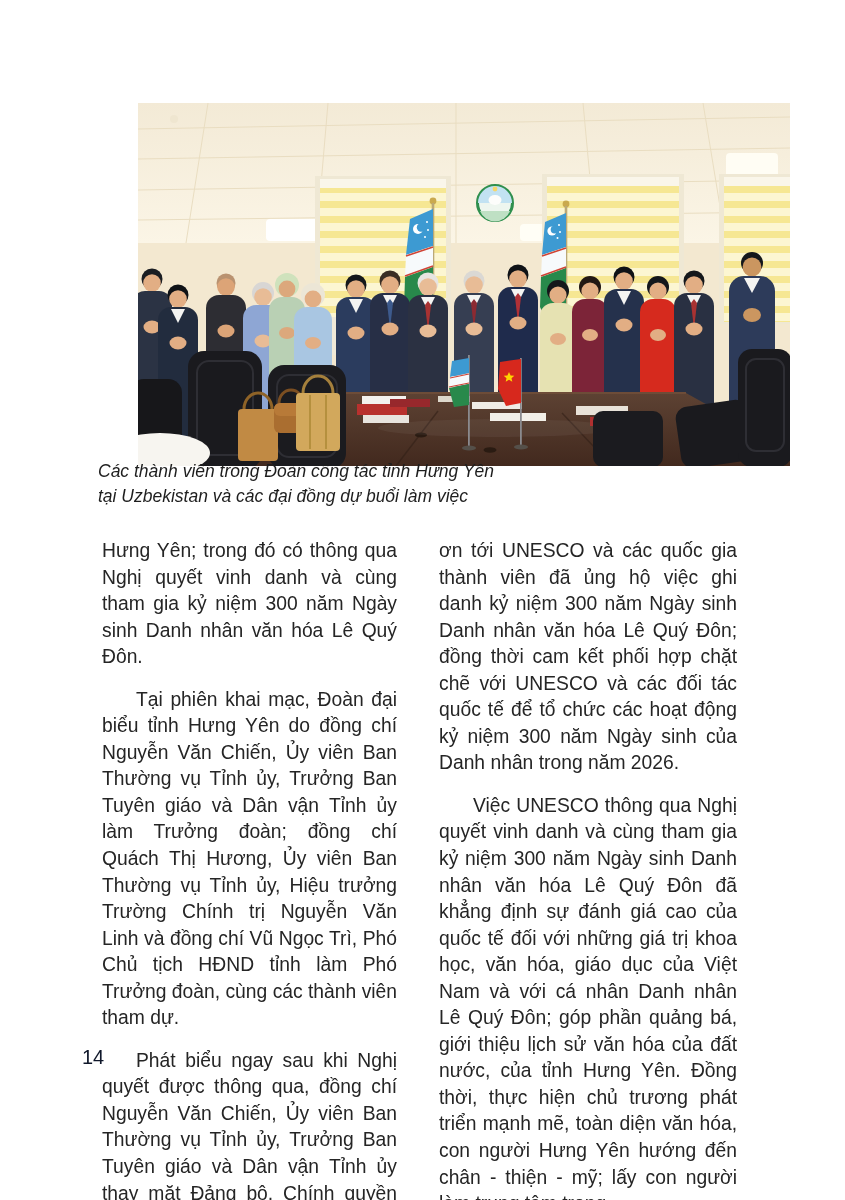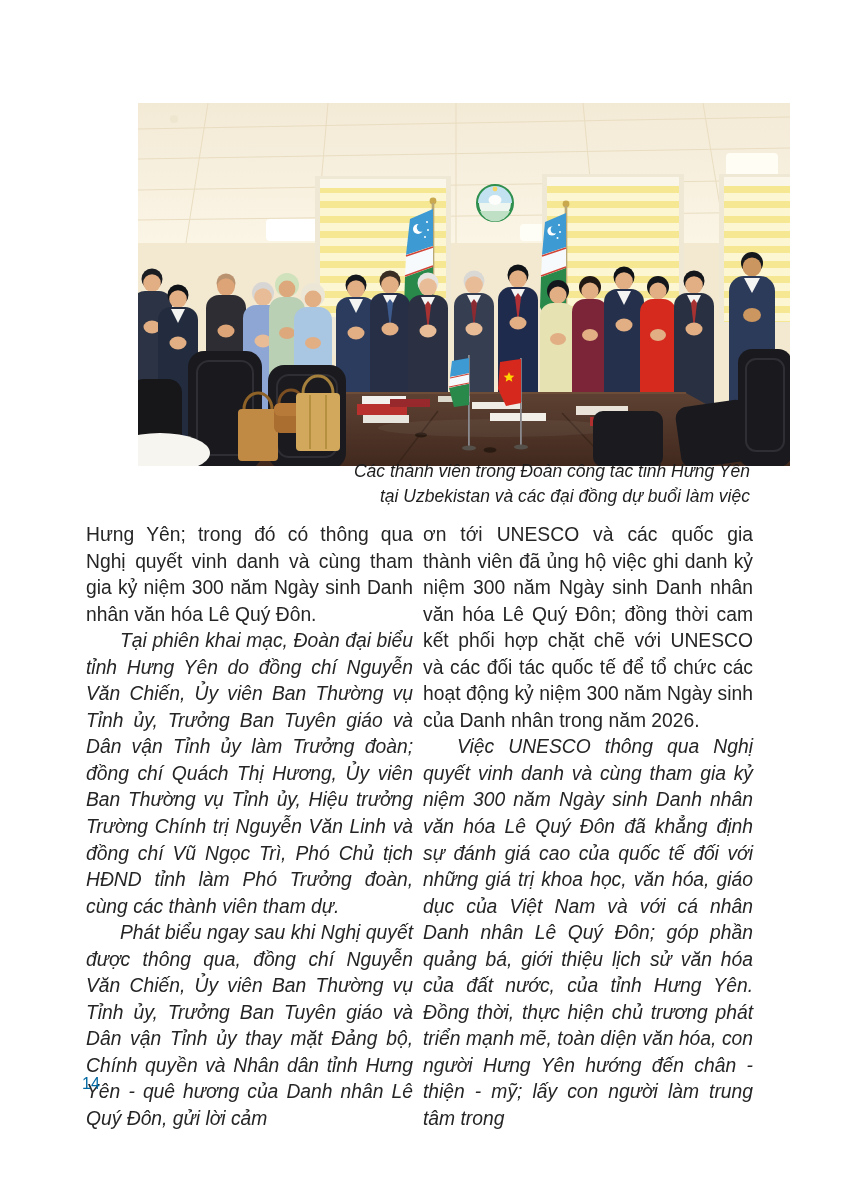--- a/index.html
+++ b/index.html
@@ -11,35 +11,35 @@
     overflow:hidden;
   }
   .photo-wrap {
     position:absolute; left:98px; top:87px;
     width:652px; height:363px;
     overflow:hidden;
   }
   .photo-wrap svg { display:block; }
   .caption {
     position:absolute; left:98px; top:459px; width:652px;
-    text-align:right; font-style:italic;
+    text-align:left; font-style:italic;
     font-size:17.5px; line-height:24.5px; color:#1e1e1e;
   }
   .col {
     position:absolute; top:522px;
     font-size:19.3px; line-height:26.55px; color:#252525;
     text-align:justify;
   }
   #col-left  { left:86px;  width:327px; }
   #col-right { left:423px; width:330px; }
-  .col p { margin:0; }
-  .col p.indent { text-indent:34px;font-style:italic; }
+  .col p { margin:16px; }
+  .col p.indent { text-indent:34px; }
   .page-number {
-    position:absolute; left:82px; top:1075px;
-    font-size:16px; color:#0369a1;
+    position:absolute; left:82px; top:1046px;
+    font-size:20px; color:#0f172a;
   }
 </style>
 </head>
 <body>
 
 <figure class="photo-wrap">
   <svg width="652" height="363" viewBox="0 0 652 363" xmlns="http://www.w3.org/2000/svg">
     <defs>
       <pattern id="blind" width="12" height="15" patternUnits="userSpaceOnUse">
         <rect x="0" y="0" width="12" height="8" fill="#fcf6d2"></rect>

